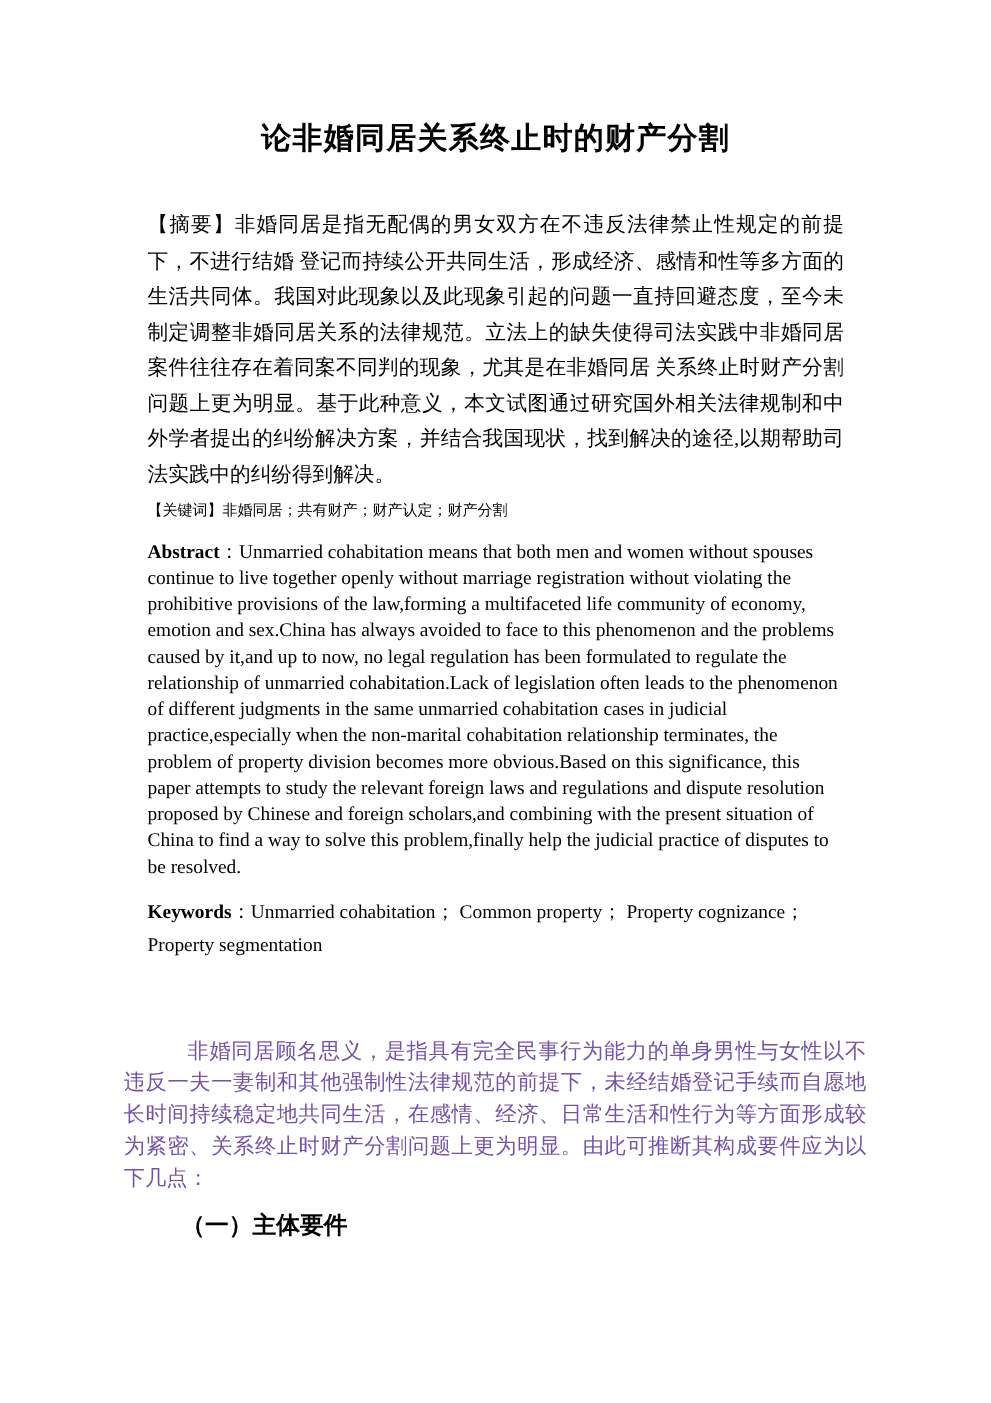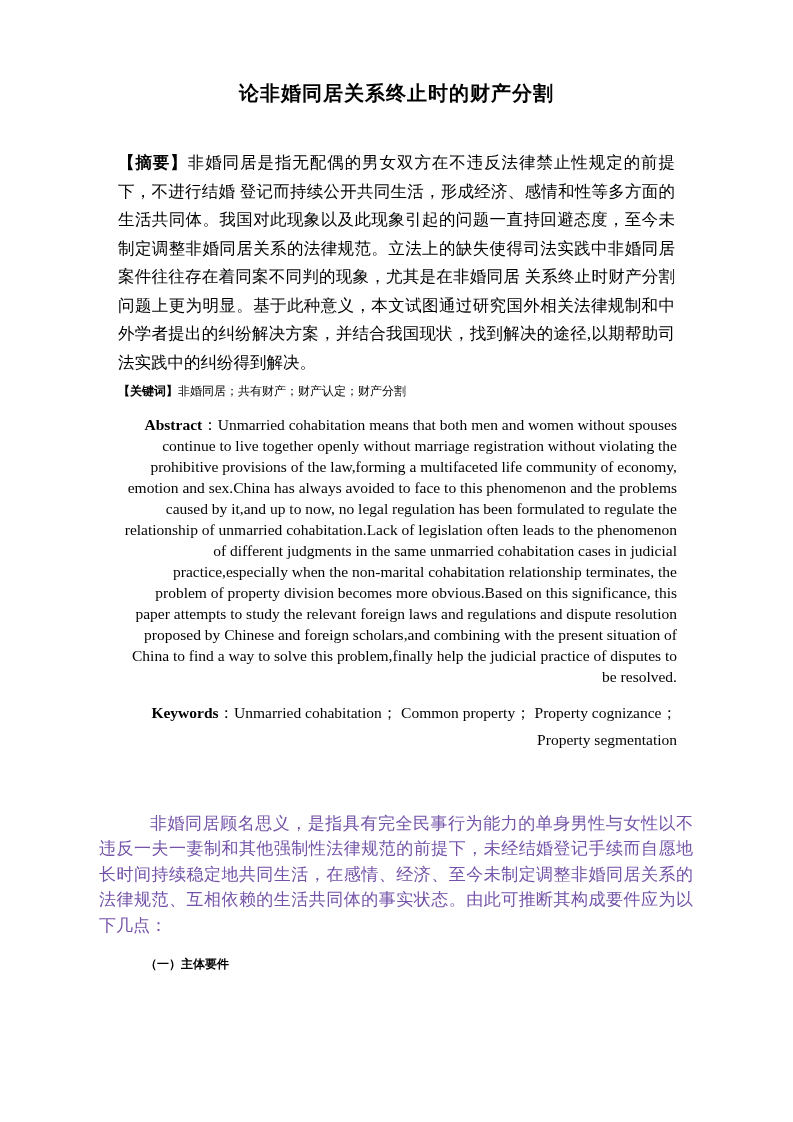--- a/index.html
+++ b/index.html
@@ -11,82 +11,81 @@
     position: relative;
     width: 793px;
     height: 1122px;
     background: #ffffff;
     overflow: hidden;
     font-family: "Liberation Serif", "DejaVu Serif", serif;
     color: #000000;
   }
   .paper-title {
     margin: 0;
-    padding-top: 72px;
+    padding-top: 90px;
     font-family: "Liberation Sans", "DejaVu Sans", sans-serif;
-    font-size: 20px;
+    font-size: 24px;
     line-height: 42px;
     font-weight: bold;
     text-align: center;
     letter-spacing: 1px;
   }
   .cn-abstract {
     margin: 34px 118px 0 118px;
     font-size: 16.5px;
     line-height: 28.5px;
     text-align: justify;
     font-family: "Liberation Serif", "DejaVu Serif", serif;
   }
   .cn-label {
     font-family: "Liberation Sans", "DejaVu Sans", sans-serif;
-    font-weight: bold;
+    font-weight: normal;
   }
   .cn-keywords {
     margin: 0 118px 0 118px;
     font-size: 12px;
     line-height: 28.5px;
     font-family: "Liberation Serif", "DejaVu Serif", serif;
   }
   .en-abstract {
     margin: 8px 116px 0 118px;
     font-size: 15.5px;
     line-height: 21px;
-    text-align: right;
+    text-align: left;
     font-family: "Liberation Serif", "DejaVu Serif", serif;
   }
   .en-abstract b, .en-keywords b {
     font-weight: bold;
   }
   .en-keywords {
     margin: 12px 116px 0 118px;
     font-size: 15.5px;
     line-height: 27px;
     font-family: "Liberation Serif", "DejaVu Serif", serif;
-    text-align: right;
   }
   .section-heading {
     margin: 52px 0 0 0;
     font-family: "Liberation Sans", "DejaVu Sans", sans-serif;
     font-size: 19px;
     line-height: 26px;
     font-weight: bold;
     text-align: center;
     letter-spacing: 1px;
   }
   .purple-para {
     margin: 58px 100px 0 99px;
     font-size: 17px;
     line-height: 25.5px;
     text-align: justify;
     text-indent: 3em;
   }
   .sub-heading {
     margin: 14px 118px 0 145px;
     font-family: "Liberation Sans", "DejaVu Sans", sans-serif;
-    font-size: 12px;
+    font-size: 19px;
     line-height: 24px;
     font-weight: bold;
   }
 </style>
 </head>
 <body>
 
 <div class="page">
 
   <h1 class="paper-title">论非婚同居关系终止时的财产分割</h1>
@@ -101,17 +100,17 @@
 
   <p class="en-abstract">
     <b>Abstract</b><span>：</span><span>Unmarried cohabitation means that both men and women without spouses continue to live together openly without marriage registration without violating the prohibitive provisions of the law,forming a multifaceted life community of economy, emotion and sex.China has always avoided to face to this phenomenon and the problems caused by it,and up to now, no legal regulation has been formulated to regulate the relationship of unmarried cohabitation.Lack of legislation often leads to the phenomenon of different judgments in the same unmarried cohabitation cases in judicial practice,especially when the non-marital cohabitation relationship terminates, the problem of property division becomes more obvious.Based on this significance, this paper attempts to study the relevant foreign laws and regulations and dispute resolution proposed by Chinese and foreign scholars,and combining with the present situation of China to find a way to solve this problem,finally help the judicial practice of disputes to be resolved.</span>
   </p>
 
   <p class="en-keywords">
     <b>Keywords</b><span>：</span><span>Unmarried cohabitation； Common property； Property cognizance； Property segmentation</span>
   </p>
 
 
-  <p class="purple-para" style="color: rgb(115, 82, 168);">非婚同居顾名思义，是指具有完全民事行为能力的单身男性与女性以不违反一夫一妻制和其他强制性法律规范的前提下，未经结婚登记手续而自愿地长时间持续稳定地共同生活，在感情、经济、至今未制定调整非婚同居关系的法律规范、互相依赖的生活共同体的事实状态。由此可推断其构成要件应为以下几点：</p>
+  <p class="purple-para" style="color: rgb(115, 82, 168);">非婚同居顾名思义，是指具有完全民事行为能力的单身男性与女性以不违反一夫一妻制和其他强制性法律规范的前提下，未经结婚登记手续而自愿地长时间持续稳定地共同生活，在感情、经济、日常生活和性行为等方面形成较为紧密、关系终止时财产分割问题上更为明显。由此可推断其构成要件应为以下几点：</p>
 
   <h3 class="sub-heading">（一）主体要件</h3>
 
 </div>
 
 </body></html>

